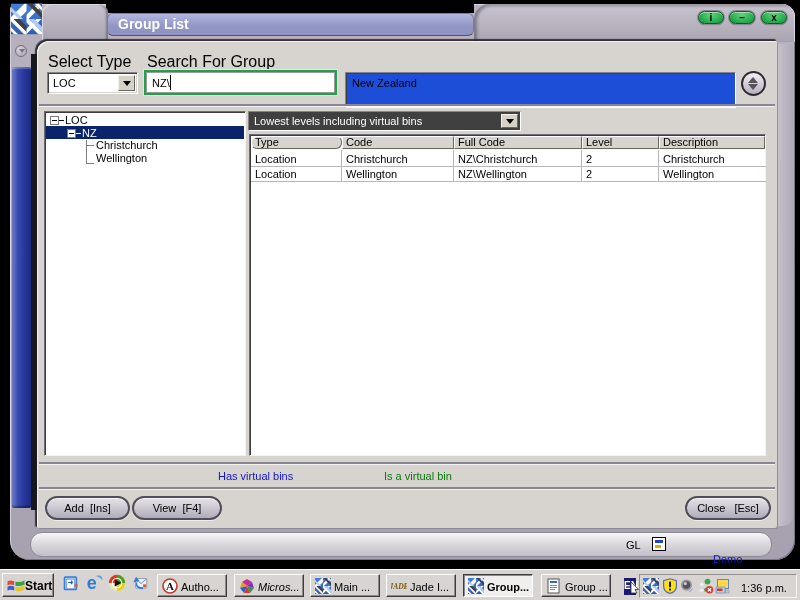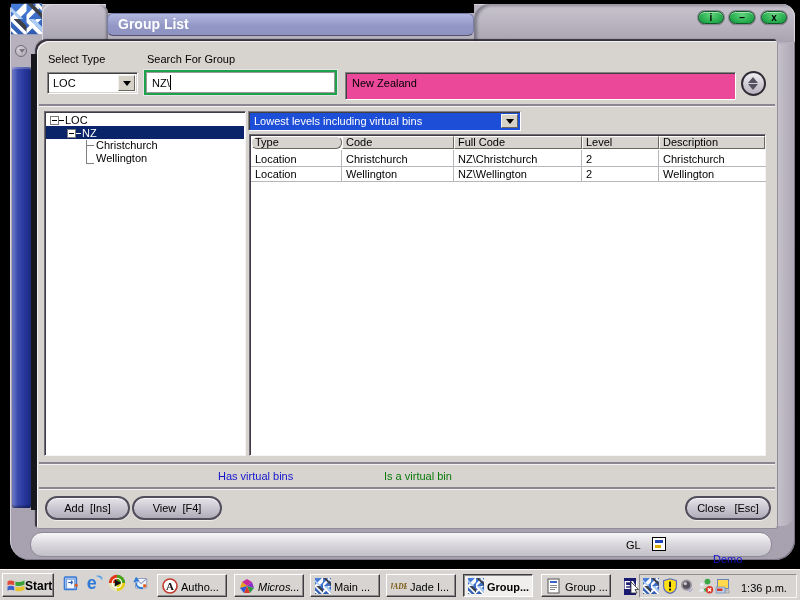--- a/index.html
+++ b/index.html
@@ -38,38 +38,38 @@
   border-left:3px solid transparent; border-right:3px solid transparent;
   border-top:4.5px solid #7b7583; }
 #darkstrip { left:31px; top:54px; width:6px; height:456px; background:#17171e; }
 #bluebar { left:12px; top:67px; width:19px; height:441px; border-radius:2px;
   background:linear-gradient(90deg,#7280cc 0%, #3a4aad 30%, #27379b 65%, #1b2a82 100%);
   box-shadow:inset 0 2px 1px rgba(255,255,255,0.25), inset 0 -2px 2px rgba(0,0,0,0.35); }
 
 #content { left:37px; top:41px; width:740px; height:487px; background:#d7d4d0;
   border-radius:12px 2px 2px 2px;
   box-shadow:inset 1px 1px 0 #f3f2f4, -1.5px -1.5px 1px rgba(30,28,38,0.85), 1px 1px 0 rgba(120,115,128,0.5); }
-.lbl { font-size:11px; color:#000;text-align:center; }
+.lbl { font-size:16px; color:#000;text-align:center; }
 
 #combo1 { left:47px; top:72px; width:91px; height:22px; background:#fff;
   border:1px solid; border-color:#848484 #fff #fff #848484;
   box-shadow:inset 1px 1px 0 #404040, inset -1px -1px 0 #d7d4d0; }
 #combo1 .txt { position:absolute; left:5px; top:4px; font-size:11px; }
 .dropbtn { position:absolute; right:2px; top:2px; bottom:2px; width:17px;
   background:#d6d2c8; border:1px solid; border-color:#f4f2ee #6a675f #6a675f #f4f2ee; }
 .dropbtn:after { content:""; position:absolute; left:50%; top:50%; margin:-2px 0 0 -4px;
   border-left:4px solid transparent; border-right:4px solid transparent;
   border-top:5px solid #000; }
 
 #search { left:144px; top:70px; width:193px; height:25px; background:#fff;
   border:2px solid #1da14b; box-shadow:0 0 0 1px #e6e4e8, inset 0 0 0 1px #9a9a9a; }
 #search .txt { position:absolute; left:6px; top:5px; font-size:11px; }
 #search .caret { position:absolute; left:24px; top:3px; width:1px; height:15px; background:#000; }
 
-#nzbox { left:345px; top:72px; width:391px; height:28px; background:#ec4899;
+#nzbox { left:345px; top:72px; width:391px; height:36px; background:#1d4ed8;
   border:1px solid; border-color:#848484 #fff #fff #848484;
   box-shadow:inset 1px 1px 0 #404040; }
 #nzbox .txt { position:absolute; left:6px; top:4px; font-size:11px; }
 
 #spin { left:741px; top:71px; width:25px; height:25px; border-radius:50%;
   background:linear-gradient(#f0eef2 0%, #b7b1bf 100%);
   border:2px solid #2e2b34; }
 #spin .up { position:absolute; left:5px; top:4px;
   border-left:5px solid transparent; border-right:5px solid transparent;
   border-bottom:6px solid #56515e; }
@@ -81,21 +81,21 @@
 #tree { left:44px; top:111px; width:202px; height:345px; background:#fff;
   border:1px solid; border-color:#6f6b76 #f4f3f5 #f4f3f5 #6f6b76;
   box-shadow:inset 1px 1px 0 #3e3b44; }
 .tbox { position:absolute; width:9px; height:9px; background:#fff;
   border:1px solid #7b7b7b; }
 .tbox:after { content:""; position:absolute; left:1px; top:3px; width:5px; height:1px; background:#000; }
 .tline { position:absolute; background:#808080; }
 .ttext { position:absolute; font-size:11px; color:#000; }
 #nzsel { position:absolute; left:1px; top:14px; width:198px; height:13px; background:#0a246a; }
 
-#combo2 { left:248px; top:111px; width:273px; height:20px; background:#1d4ed8;
+#combo2 { left:248px; top:111px; width:273px; height:20px; background:#404040;
   border:1px solid; border-color:#848484 #fff #fff #848484;
   box-shadow:inset 1px 1px 0 #404040; }
 #combo2 .txt { position:absolute; left:5px; top:3px; font-size:11px; color:#fff; }
 
 #table { left:249px; top:134px; width:517px; height:322px; background:#fff;
   border:1px solid; border-color:#6f6b76 #f4f3f5 #f4f3f5 #6f6b76;
   box-shadow:inset 1px 1px 0 #3e3b44; }
 .hcell { position:absolute; top:1px; height:13px; background:#d7d4d0;
   border:1px solid; border-color:#fff #6a675f #6a675f #fff;
   font-size:11px; color:#000; padding-left:3px; line-height:11px; }

